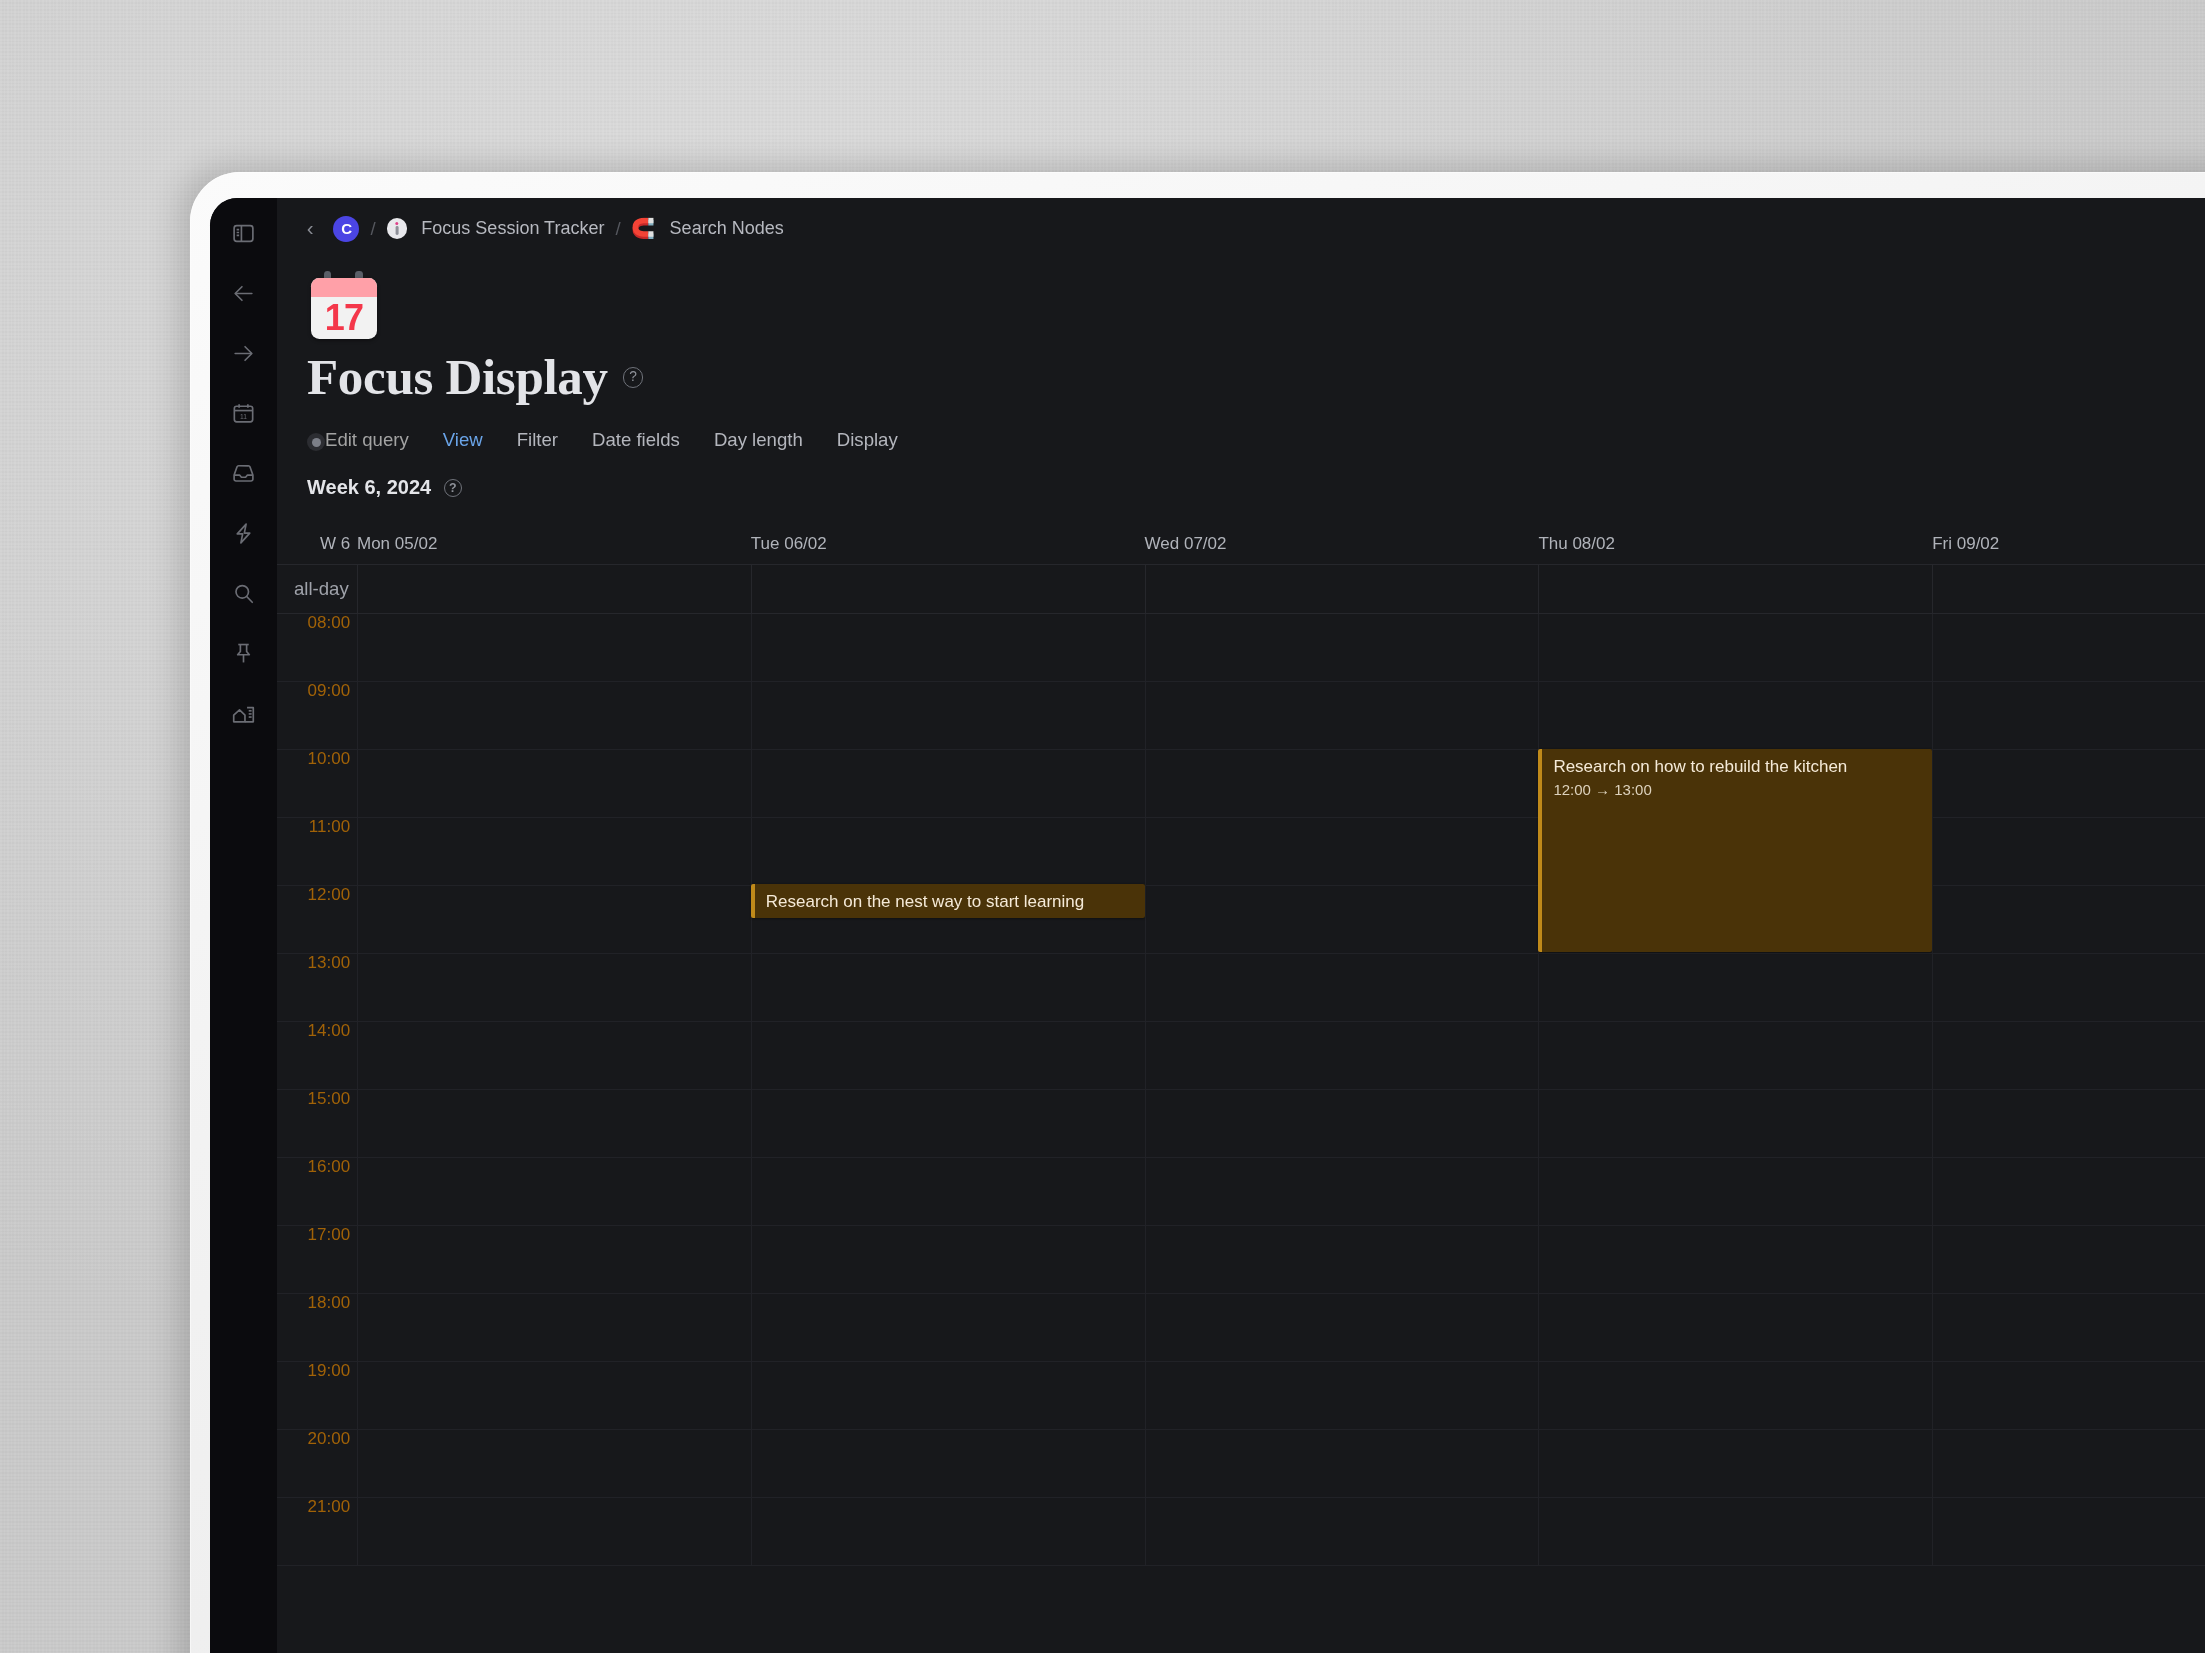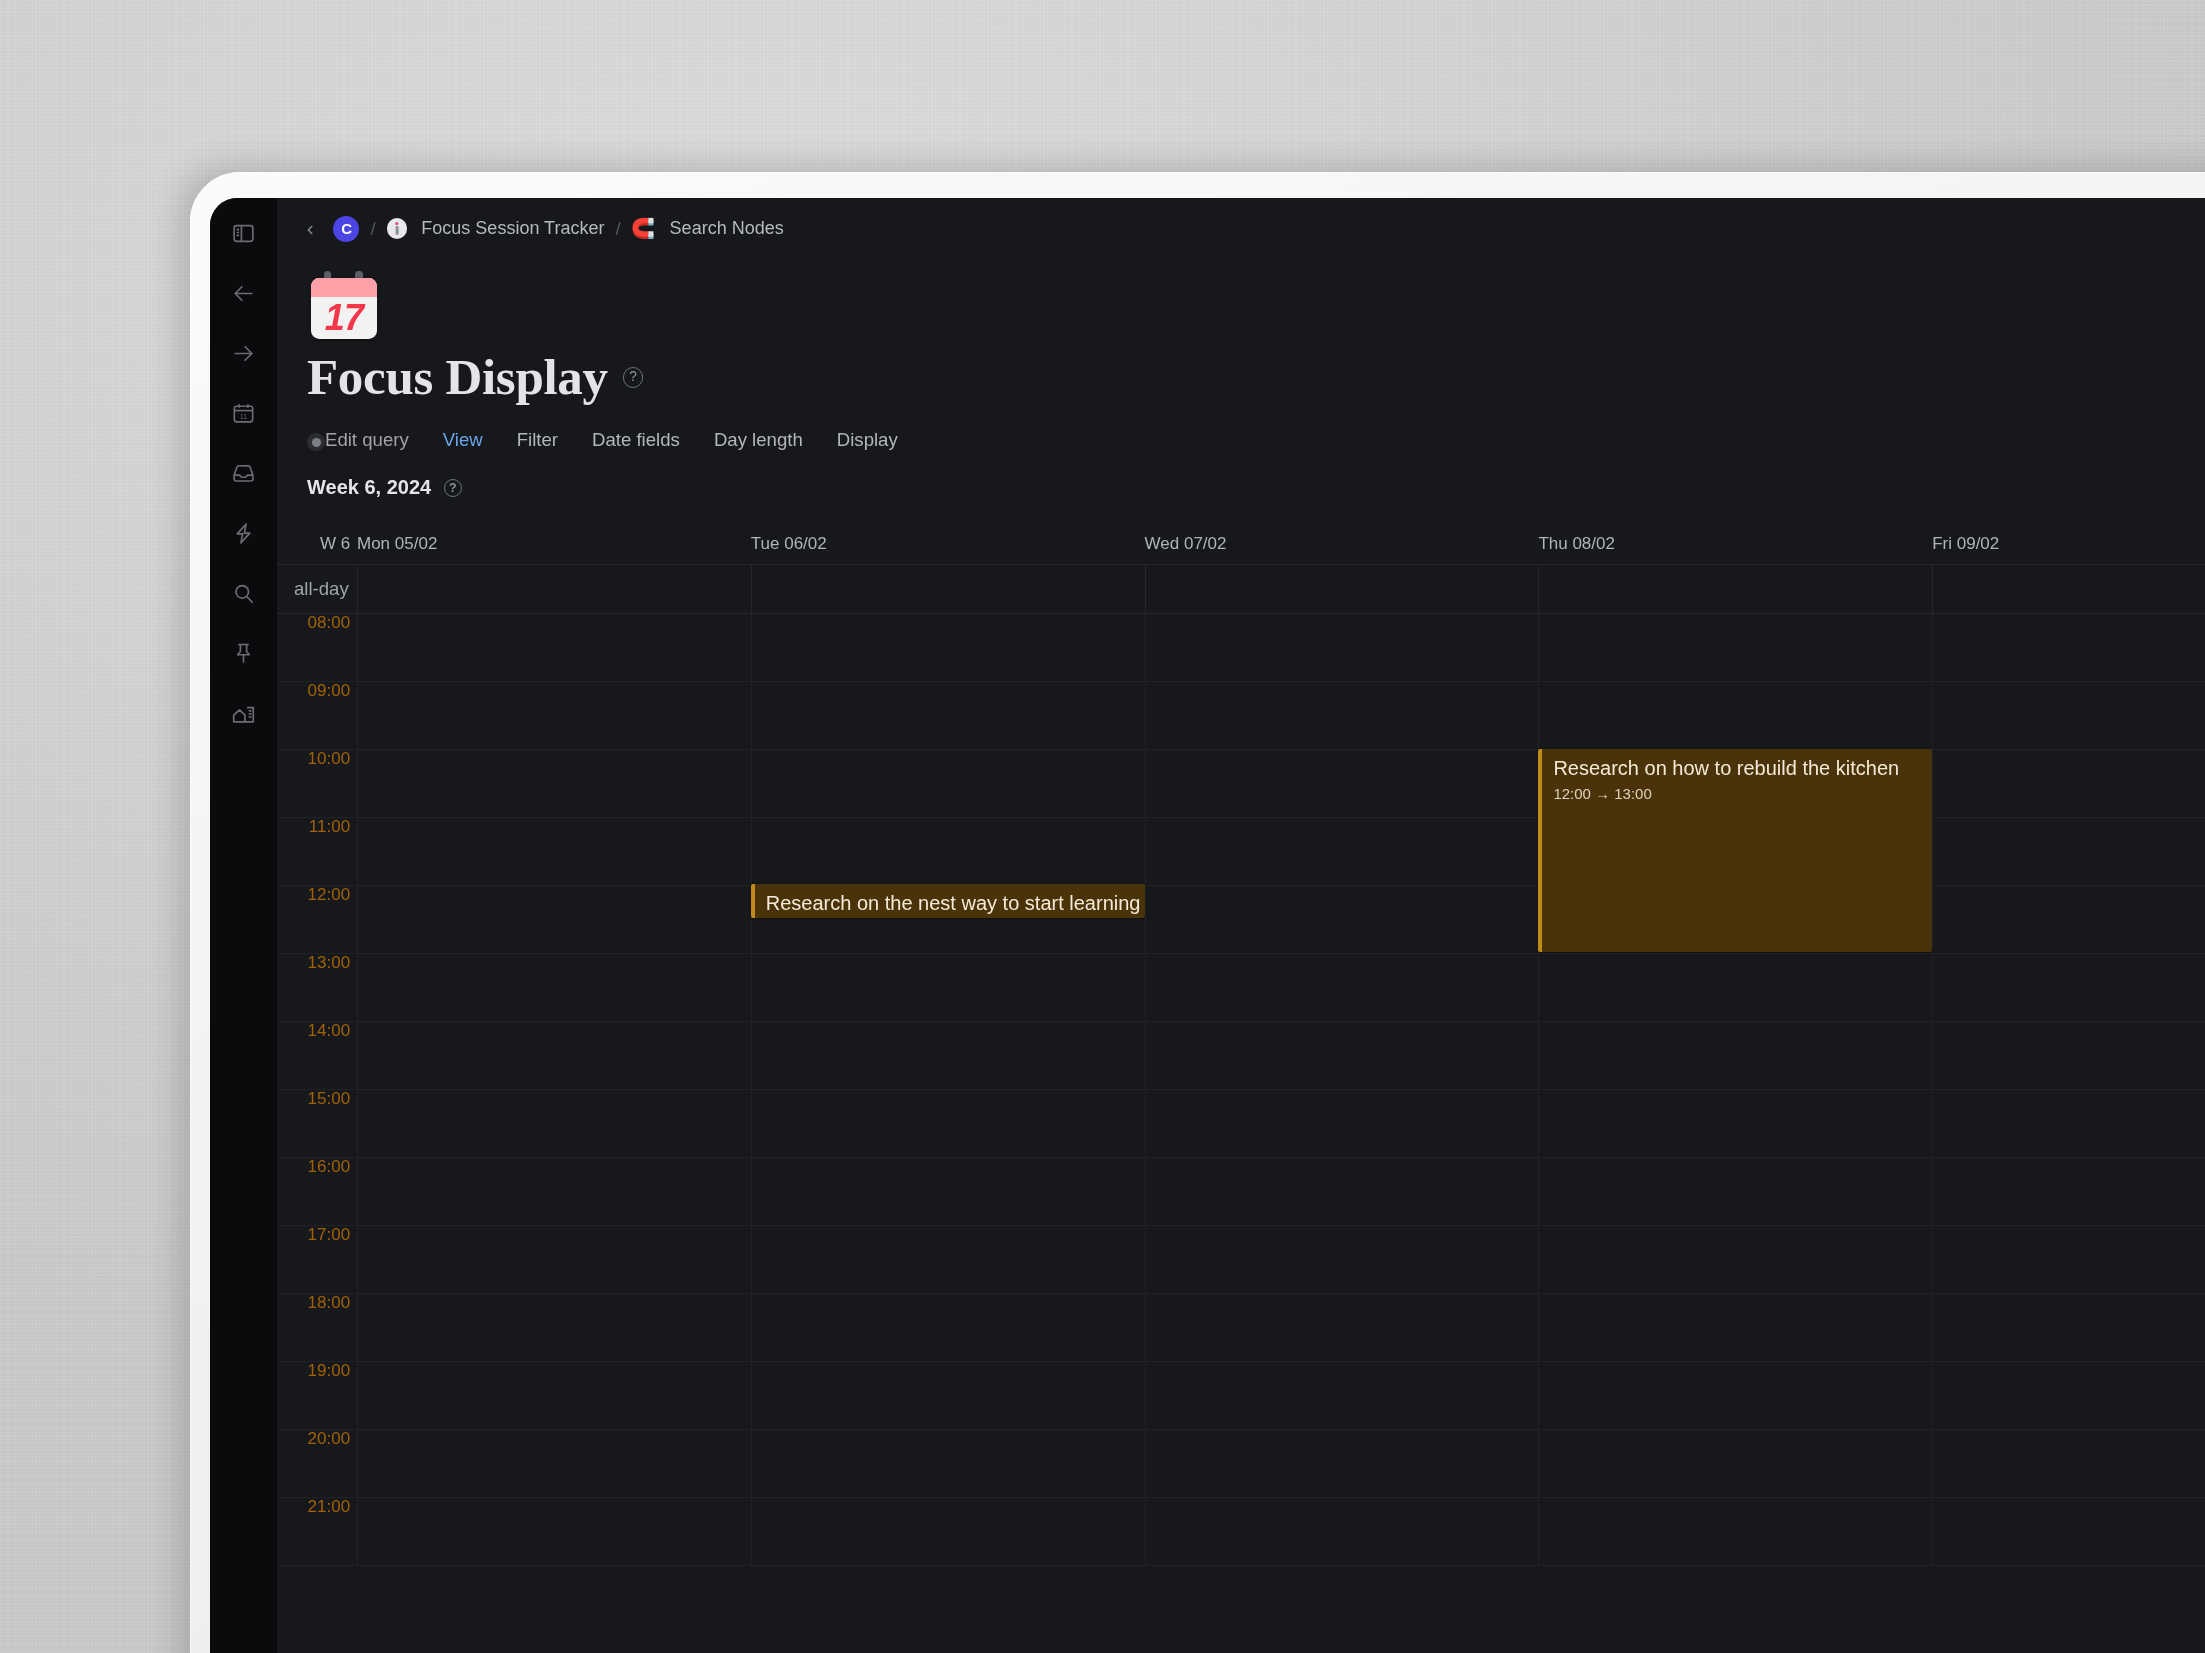--- a/index.html
+++ b/index.html
@@ -169,21 +169,20 @@
 
   
   #page-head {
     padding: 8.3px 0 0 30px;
   }
   #cal-emoji {
     width: 74px;
     height: 74px;
     position: relative;
     margin-bottom: 11px;
-    font-style: italic;
   }
   .cal-body {
     position: absolute;
     left: 4.1px; top: 11px;
     width: 66px; height: 61px;
     background: #f2f2f2;
     border-radius: 8.3px;
     overflow: hidden;
     box-shadow: 0 1.4px 3.4px rgba(0,0,0,.35);
   }
@@ -385,21 +384,21 @@
     position: absolute;
     background: #4a3308;
     border-left: 4.1px solid #c08a1a;
     border-radius: 2.1px;
     padding: 6.9px 9.6px 6.9px 11px;
     overflow: hidden;
     pointer-events: auto;
     box-shadow: 0 0.7px 2.1px rgba(0,0,0,.35);
   }
   .event-title {
-    font-size: 20px;
+    font-size: 17px;
     color: #f5ead8;
     white-space: nowrap;
     line-height: 1.25;
   }
   .event-time {
     font-size: 15px;
     color: #ddd2bd;
     margin-top: 3.4px;
     white-space: nowrap;
   }

